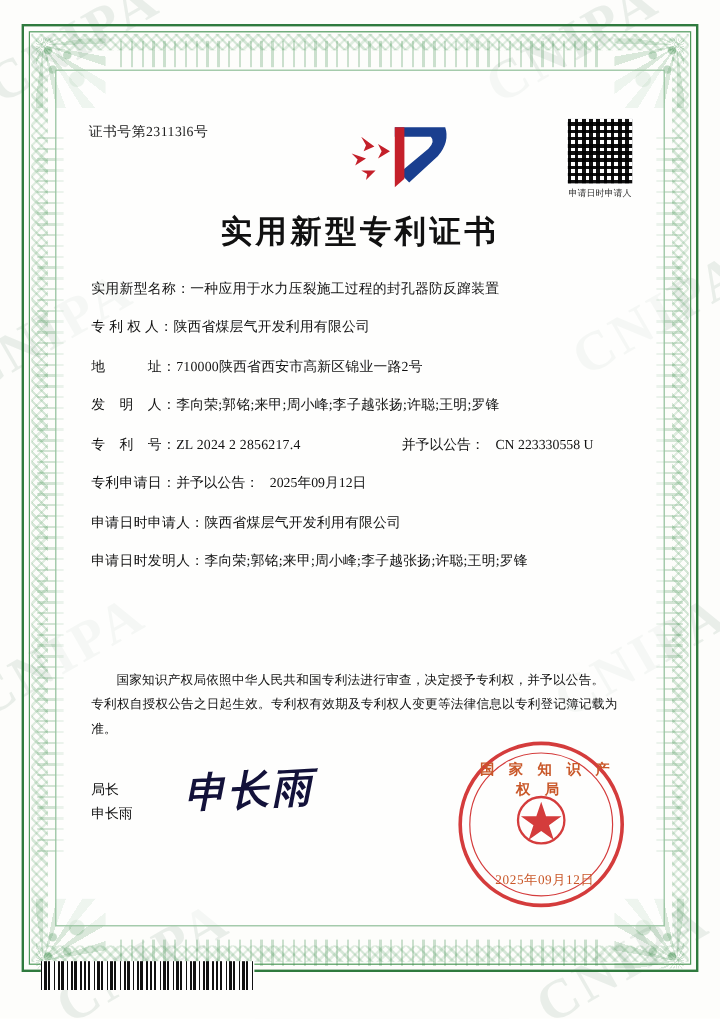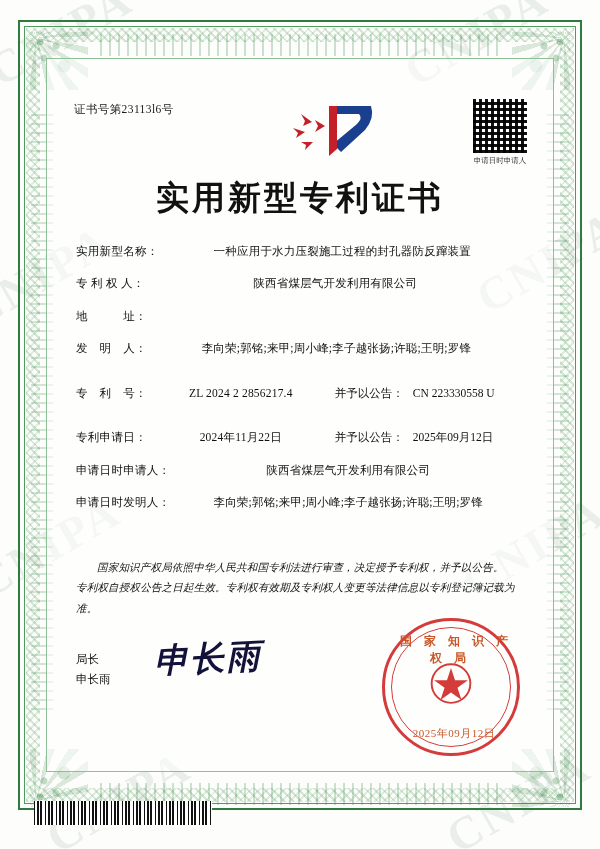--- a/index.html
+++ b/index.html
@@ -152,67 +152,66 @@
     font-size: 7.5px;
     color: #333;
     font-family: "Liberation Serif", serif;
   }
 
   .title {
     position: absolute;
     left: 0; top: 118px;
     width: 508px;
     text-align: center;
-    font-size: 33px;
+    font-size: 26px;
     font-weight: bold;
     letter-spacing: 3px;
     color: #111;
     font-family: Liberation Serif, serif;
   }
 
   .fields {
     position: absolute;
-    left: 30px; top: 186px;
+    left: 30px; top: 176px;
     width: 450px;
     font-size: 11.5px;
     color: #111;
     font-family: "Liberation Serif", serif;
   }
   .row {
     display: flex;
     align-items: baseline;
     margin-bottom: 17.5px;
     line-height: 1.3;
   }
   .row .label {
     flex: 0 0 auto;
     white-space: pre;
     letter-spacing: 0.3px;
   }
   .row .value {
     flex: 1 1 auto;
     letter-spacing: 0.2px;
-    text-align: center;
   }
   .row.two .label  { flex: 0 0 62px; white-space: pre; }
-  .row.two .value  { flex: 0 0 188px; margin-top: 12px; }
+  .row.two .value  { flex: 0 0 188px; }
   .row.two .label2 { flex: 0 0 78px; }
   .row.two .value2 { flex: 1 1 auto; }
 
   .statement {
     position: absolute;
     left: 30px; top: 500px;
     width: 448px;
     font-size: 10.5px;
     line-height: 1.95;
     color: #111;
     font-family: "Liberation Serif", serif;
     letter-spacing: 0.2px;
   }
-  .statement p { margin: 0; font-style: italic; }
+  .statement p { margin: 0; }
   .statement .indent { text-indent: 21px; }
 
   .sign-block {
     position: absolute;
     left: 30px; top: 592px;
     font-size: 11.5px;
     font-family: "Liberation Serif", serif;
     line-height: 1.7;
     color: #111;
   }
@@ -341,37 +340,37 @@
         <span class="value">一种应用于水力压裂施工过程的封孔器防反蹿装置</span>
       </div>
 
       <div class="row">
         <span class="label">专 利 权 人：</span>
         <span class="value">陕西省煤层气开发利用有限公司</span>
       </div>
 
       <div class="row">
         <span class="label">地　　　址：</span>
+        <span class="value">710000陕西省西安市高新区锦业一路2号</span>
       </div>
 
       <div class="row">
         <span class="label">发　明　人：</span>
         <span class="value">李向荣;郭铭;来甲;周小峰;李子越张扬;许聪;王明;罗锋</span>
       </div>
 
       <div class="row two">
         <span class="label">专　利　号：</span>
         <span class="value">ZL 2024 2 2856217.4</span>
         <span class="label2">并予以公告：</span>
         <span class="value2">CN 223330558 U</span>
       </div>
 
       <div class="row two">
         <span class="label">专利申请日：</span>
-        <span class="value">2024年11月22日</span>
         <span class="label2">并予以公告：</span>
         <span class="value2">2025年09月12日</span>
       </div>
 
       <div class="row">
         <span class="label">申请日时申请人：</span>
         <span class="value">陕西省煤层气开发利用有限公司</span>
       </div>
 
       <div class="row">

